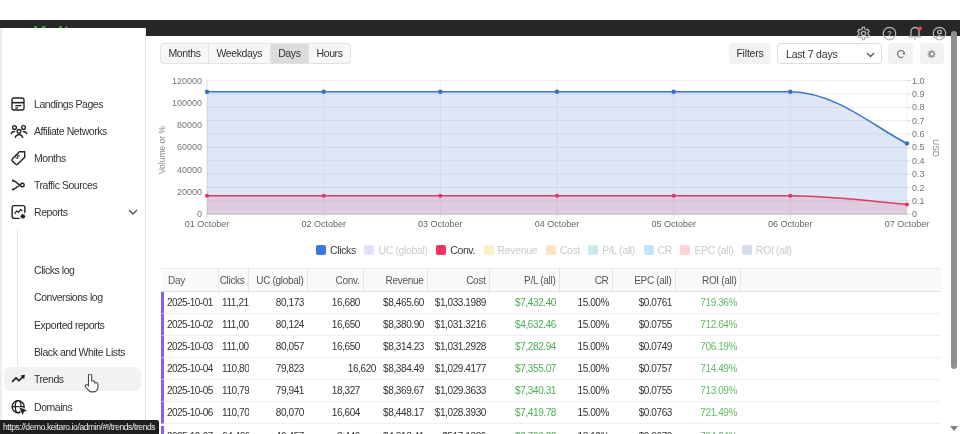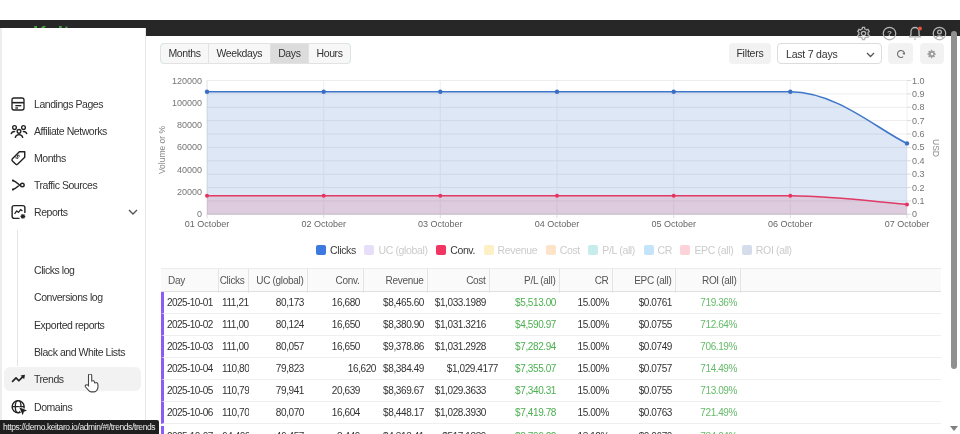--- a/index.html
+++ b/index.html
@@ -383,66 +383,66 @@
 <div class="th" style="left:515px;width:65px">ROI (all)</div>
 <div class="th last" style="left:580px;width:200px"></div>
 </div>
 <div class="row" style="top:24px">
 <div class="td day" style="left:-3px;width:58px">2025-10-01</div>
 <div class="td clip" style="left:55px;width:30px">111,216</div>
 <div class="td" style="left:85px;width:59px">80,173</div>
 <div class="td" style="left:144px;width:56px">16,680</div>
 <div class="td" style="left:200px;width:64px">$8,465.60</div>
 <div class="td" style="left:264px;width:62px">$1,033.1989</div>
-<div class="td pl" style="left:326px;width:70px">$5,513.00</div>
+<div class="td pl" style="left:326px;width:70px">$7,432.40</div>
 <div class="td" style="left:396px;width:53px">15.00%</div>
 <div class="td" style="left:449px;width:63px">$0.0761</div>
 <div class="td roi" style="left:512px;width:65px">719.36%</div>
 </div>
 <div class="row" style="top:46px">
 <div class="td day" style="left:-3px;width:58px">2025-10-02</div>
 <div class="td clip" style="left:55px;width:30px">111,008</div>
 <div class="td" style="left:85px;width:59px">80,124</div>
 <div class="td" style="left:144px;width:56px">16,650</div>
 <div class="td" style="left:200px;width:64px">$8,380.90</div>
 <div class="td" style="left:264px;width:62px">$1,031.3216</div>
-<div class="td pl" style="left:326px;width:70px">$4,590.97</div>
+<div class="td pl" style="left:326px;width:70px">$4,632.46</div>
 <div class="td" style="left:396px;width:53px">15.00%</div>
 <div class="td" style="left:449px;width:63px">$0.0755</div>
 <div class="td roi" style="left:512px;width:65px">712.64%</div>
 </div>
 <div class="row" style="top:68px">
 <div class="td day" style="left:-3px;width:58px">2025-10-03</div>
 <div class="td clip" style="left:55px;width:30px">111,005</div>
 <div class="td" style="left:85px;width:59px">80,057</div>
 <div class="td" style="left:144px;width:56px">16,650</div>
-<div class="td" style="left:200px;width:64px">$9,378.86</div>
+<div class="td" style="left:200px;width:64px">$8,314.23</div>
 <div class="td" style="left:264px;width:62px">$1,031.2928</div>
 <div class="td pl" style="left:326px;width:70px">$7,282.94</div>
 <div class="td" style="left:396px;width:53px">15.00%</div>
 <div class="td" style="left:449px;width:63px">$0.0749</div>
 <div class="td roi" style="left:512px;width:65px">706.19%</div>
 </div>
 <div class="row" style="top:90px">
 <div class="td day" style="left:-3px;width:58px">2025-10-04</div>
 <div class="td clip" style="left:55px;width:30px">110,803</div>
 <div class="td" style="left:85px;width:59px">79,823</div>
 <div class="td" style="left:160px;width:56px">16,620</div>
 <div class="td" style="left:200px;width:64px">$8,384.49</div>
-<div class="td" style="left:276px;width:62px">$1,029.4177</div>
+<div class="td" style="left:264px;width:62px">$1,029.4177</div>
 <div class="td pl" style="left:326px;width:70px">$7,355.07</div>
 <div class="td" style="left:396px;width:53px">15.00%</div>
 <div class="td" style="left:449px;width:63px">$0.0757</div>
 <div class="td roi" style="left:512px;width:65px">714.49%</div>
 </div>
 <div class="row" style="top:112px">
 <div class="td day" style="left:-3px;width:58px">2025-10-05</div>
 <div class="td clip" style="left:55px;width:30px">110,791</div>
 <div class="td" style="left:85px;width:59px">79,941</div>
-<div class="td" style="left:144px;width:56px">20,639</div>
+<div class="td" style="left:144px;width:56px">18,327</div>
 <div class="td" style="left:200px;width:64px">$8,369.67</div>
 <div class="td" style="left:264px;width:62px">$1,029.3633</div>
 <div class="td pl" style="left:326px;width:70px">$7,340.31</div>
 <div class="td" style="left:396px;width:53px">15.00%</div>
 <div class="td" style="left:449px;width:63px">$0.0755</div>
 <div class="td roi" style="left:512px;width:65px">713.09%</div>
 </div>
 <div class="row" style="top:134px">
 <div class="td day" style="left:-3px;width:58px">2025-10-06</div>
 <div class="td clip" style="left:55px;width:30px">110,705</div>

